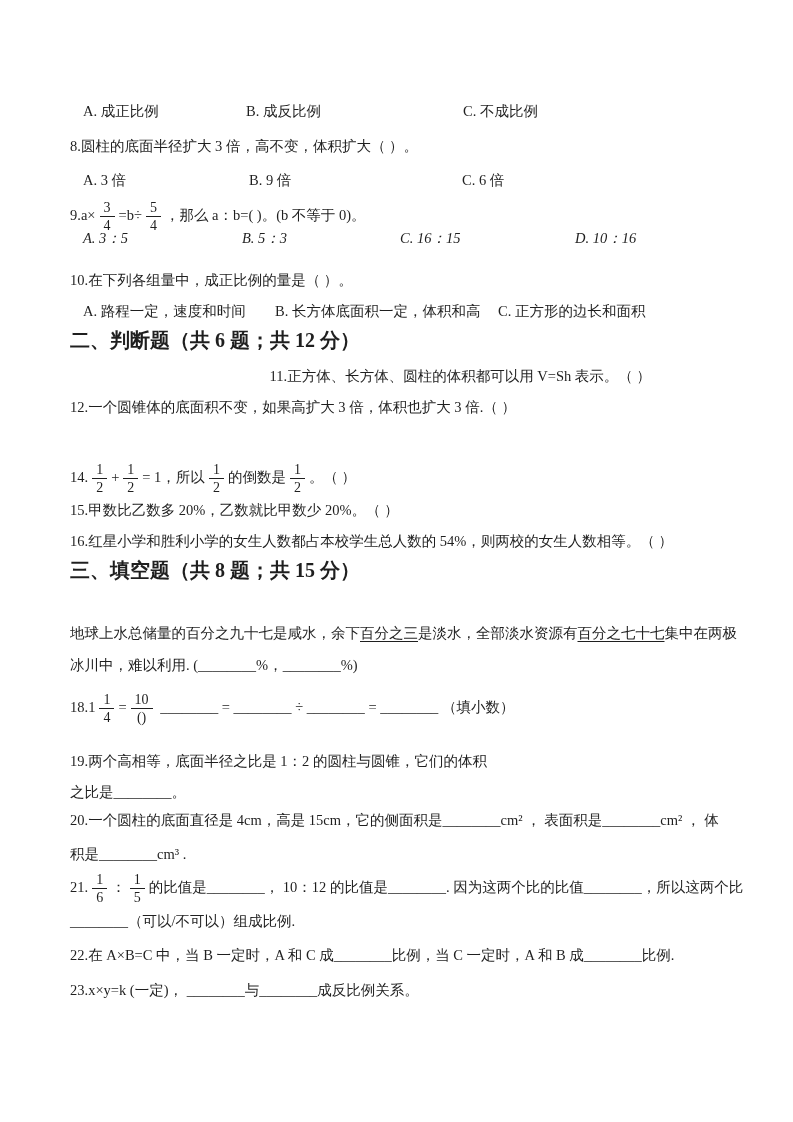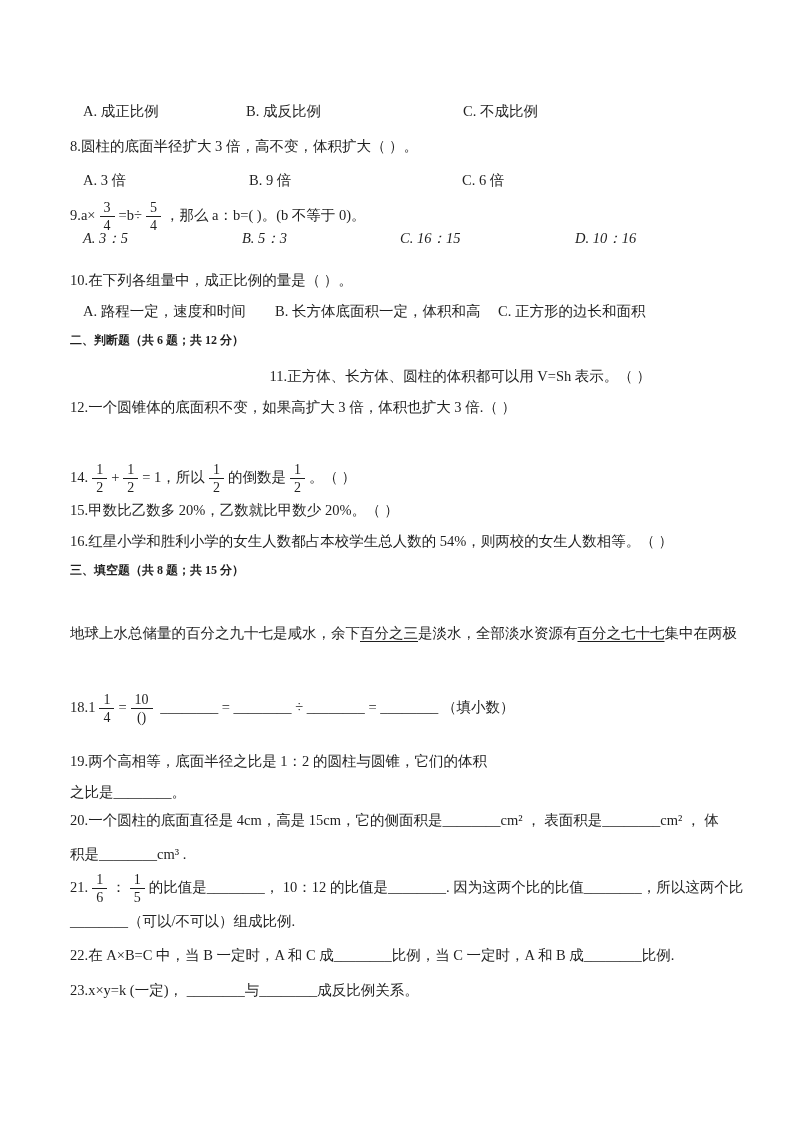--- a/index.html
+++ b/index.html
@@ -13,21 +13,21 @@
   }
   .page { position: relative; width: 701px; height: 1122px; background: #ffffff; }
   .line {
     position: absolute; left: 70px; right: 50px;
     line-height: 20px; white-space: nowrap;
   }
   .opts { height: 22px; }
   .opts span { position: absolute; top: 0; }
   .sec-title {
     position: absolute; left: 70px;
-    font-weight: 700; font-size: 12px; line-height: 24px;
+    font-weight: 700; font-size: 20px; line-height: 24px;
     font-family: "Liberation Serif", "DejaVu Serif", serif;
     white-space: nowrap;
   }
   .frac {
     display: inline-block; vertical-align: middle;
     text-align: center; line-height: 1.08;
     margin: 0 4px; font-size: 14px;
   }
   .frac .num { display: block; border-bottom: 1.2px solid #1f1f1f; padding: 0 4px 1px; }
   .frac .den { display: block; padding-top: 1px; }
@@ -79,20 +79,21 @@
   </div>
 
   <div class="line" style="top:500px;">15.甲数比乙数多 20%，乙数就比甲数少 20%。（  ）</div>
   <div class="line" style="top:531px;">16.红星小学和胜利小学的女生人数都占本校学生总人数的 54%，则两校的女生人数相等。（  ）</div>
 
   <div class="sec-title" style="top:558px;">三、填空题（共 8 题；共 15 分）</div>
 
   <div class="line" style="top:623px;">
     <span class="seg">地球上水总储量的百分之九十七是咸水，余下</span><span class="seg u">百分之三</span><span class="seg">是淡水，全部淡水资源有</span><span class="seg u">百分之七十七</span><span class="seg">集中在两极</span>
   </div>
+  <div class="line" style="top:655px;">冰川中，难以利用. (________%，________%)</div>
 
   <div class="line" style="top:692px;">
     <span class="seg">18.1</span><span class="frac"><span class="num">1</span><span class="den">4</span></span><span class="seg">=</span><span class="frac"><span class="num">10</span><span class="den">()</span></span><span class="seg"> ________ = ________ ÷ ________ = ________ （填小数）</span>
   </div>
 
   <div class="line" style="top:751px;">19.两个高相等，底面半径之比是 1：2 的圆柱与圆锥，它们的体积</div>
   <div class="line" style="top:782px;">之比是________。</div>
 
   <div class="line" style="top:810px;">20.一个圆柱的底面直径是 4cm，高是 15cm，它的侧面积是________cm² ， 表面积是________cm² ， 体</div>
   <div class="line" style="top:844px;">积是________cm³ .</div>

